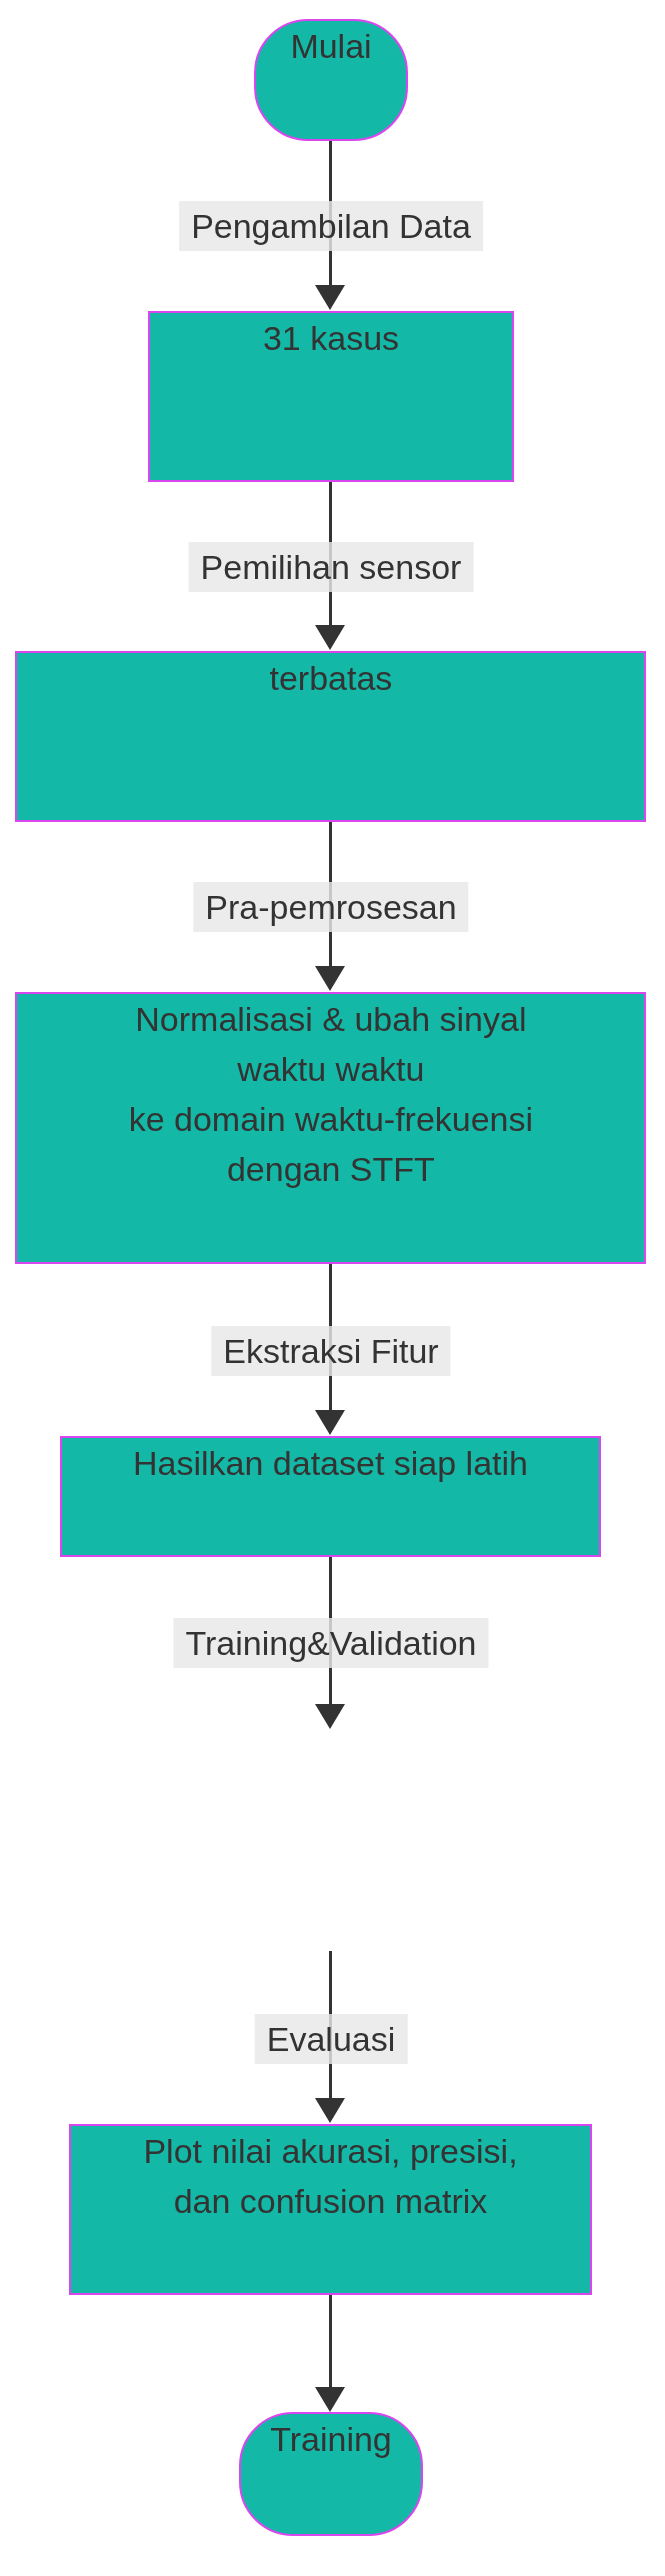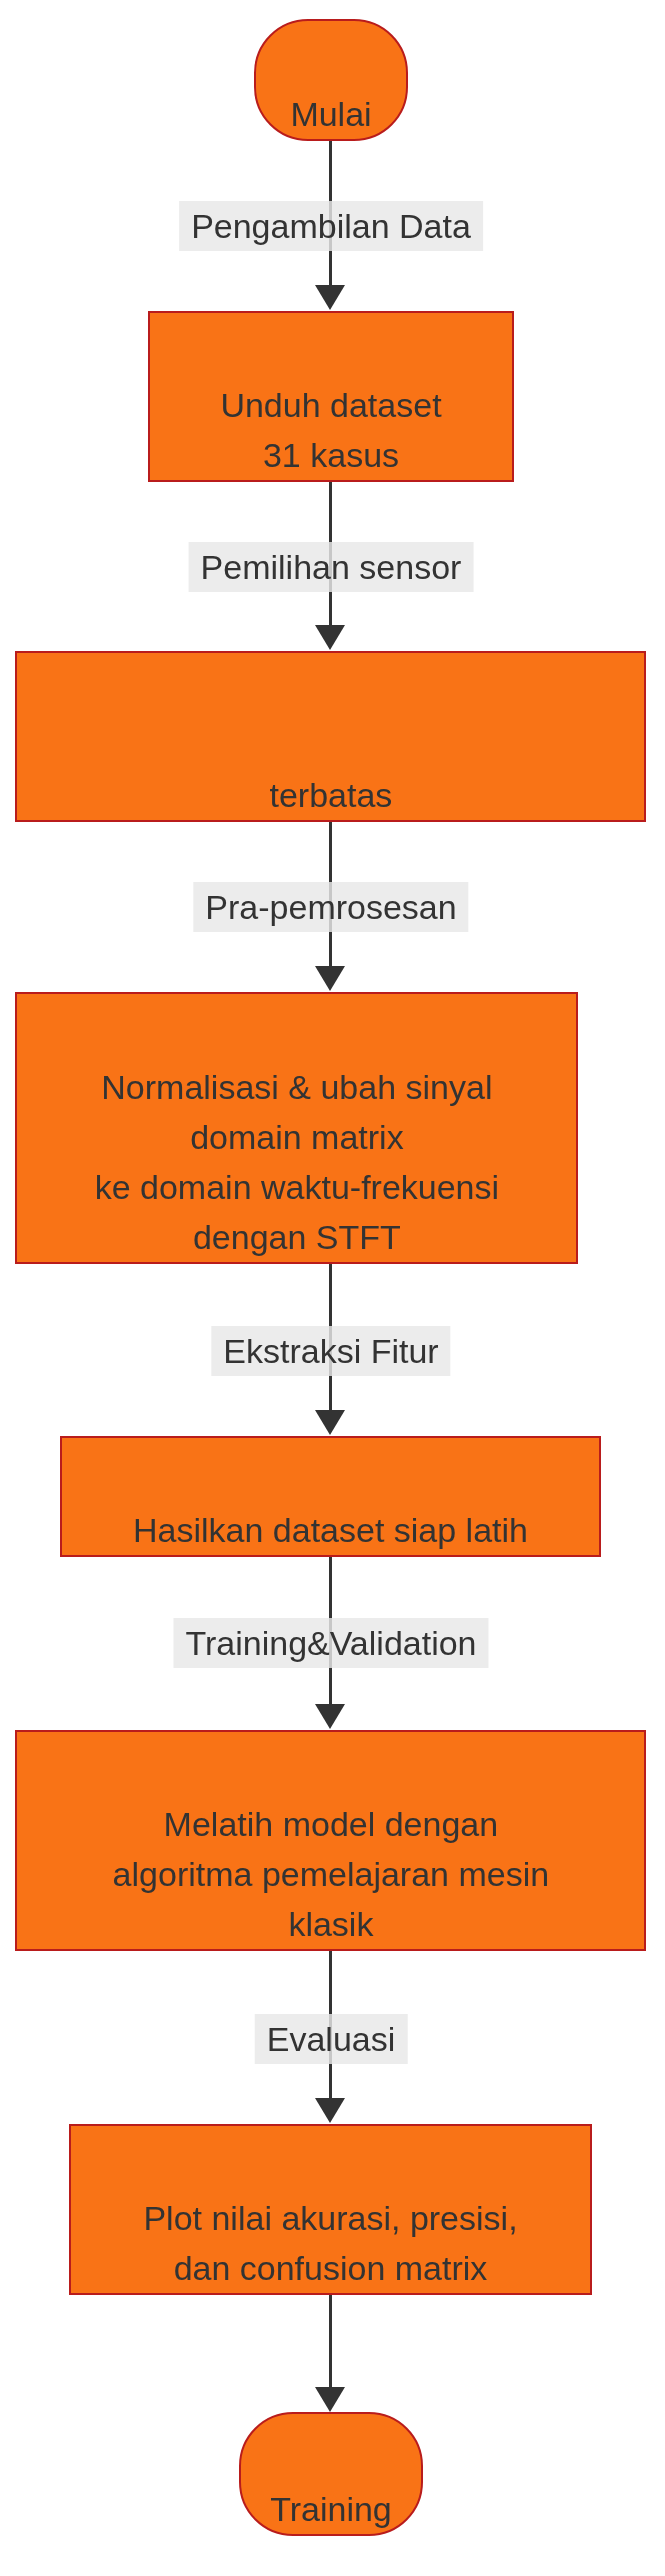--- a/index.html
+++ b/index.html
@@ -8,25 +8,25 @@
     width: 666px;
     height: 2576px;
     background: #ffffff;
     font-family: "Liberation Sans", sans-serif;
     color: #333333;
     overflow: hidden;
   }
   .node {
     position: absolute;
     box-sizing: border-box;
-    background: #f97316;
-    border: 2px solid #b91c1c;
+    background: #14b8a6;
+    border: 2px solid #d946ef;
     display: flex;
     flex-direction: column;
-    justify-content: flex-end;
+    justify-content: flex-start;
     align-items: center;
     text-align: center;
     font-size: 34px;
     line-height: 50px;
     color: #333333;
   }
   .stadium { border-radius: 54px; }
   .edge-line {
     position: absolute;
     left: 329px;
@@ -85,44 +85,38 @@
   <div class="edge-label" style="top:907px">Pra-pemrosesan</div>
   <div class="edge-label" style="top:1351px">Ekstraksi Fitur</div>
   <div class="edge-label" style="top:1643px">Training&amp;Validation</div>
   <div class="edge-label" style="top:2039px">Evaluasi</div>
 
   <div class="node stadium" style="left:254px;top:19px;width:154px;height:122px">
     <span>Mulai</span>
   </div>
 
   <div class="node" style="left:148px;top:311px;width:366px;height:171px">
-    <div>Unduh dataset</div>
     <div>31 kasus</div>
   </div>
 
   <div class="node" style="left:15.4px;top:651px;width:631px;height:171px">
     <div>terbatas</div>
   </div>
 
-  <div class="node" style="left:15.4px;top:992px;width:563px;height:272px">
+  <div class="node" style="left:15.4px;top:992px;width:631px;height:272px">
     <div>Normalisasi &amp; ubah sinyal</div>
-    <div>domain matrix</div>
+    <div>waktu waktu</div>
     <div>ke domain waktu-frekuensi</div>
     <div>dengan STFT</div>
   </div>
 
   <div class="node" style="left:60px;top:1436px;width:541px;height:121px">
     <div>Hasilkan dataset siap latih</div>
   </div>
 
-  <div class="node" style="left:15.4px;top:1730px;width:631px;height:221px">
-    <div>Melatih model dengan</div>
-    <div>algoritma pemelajaran mesin</div>
-    <div>klasik</div>
-  </div>
 
   <div class="node" style="left:69px;top:2124px;width:523px;height:171px">
     <div>Plot nilai akurasi, presisi,</div>
     <div>dan confusion matrix</div>
   </div>
 
   <div class="node stadium" style="left:239px;top:2412px;width:184px;height:124px">
     <span>Training</span>
   </div>
 

